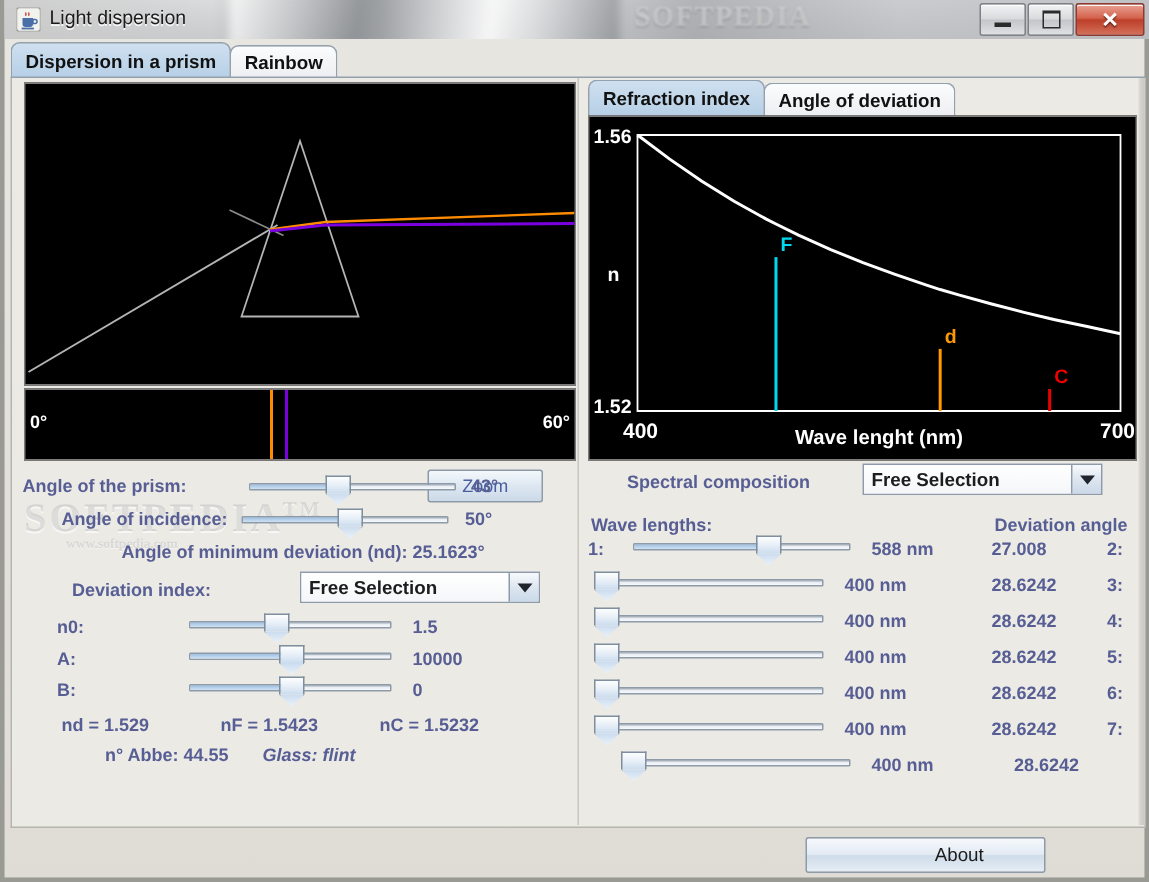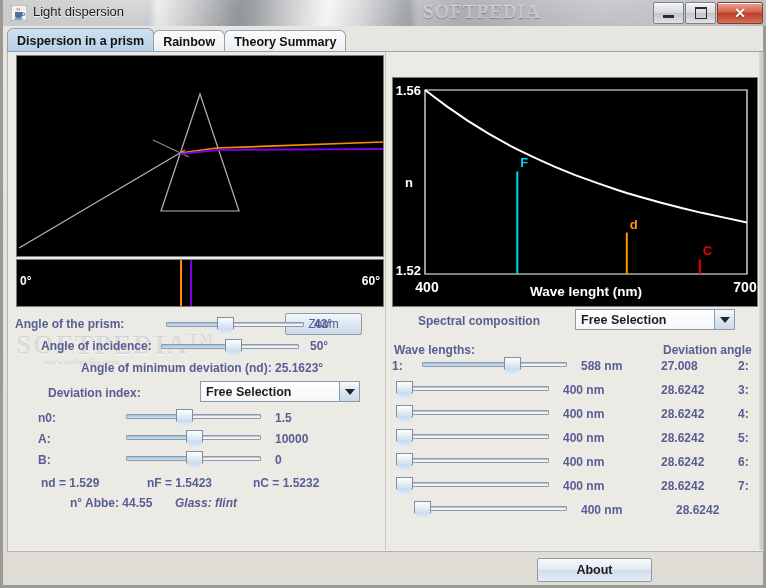--- a/index.html
+++ b/index.html
@@ -185,22 +185,22 @@
     background:#000;border:1px solid #7c7c7c;box-sizing:border-box;
     overflow:hidden;
   }
 
   
   .bottombar{position:absolute;left:4px;top:553px;width:757px;height:30px;}
   .btn{
     position:absolute;height:22px;
     border:1px solid #8d9aa8;border-radius:2px;
     background:linear-gradient(180deg,#f6f9fc 0%,#e2eaf3 48%,#cfdcea 52%,#e6edf5 100%);
-    font-size:12.5px;font-weight:bold;color:#1b1b1b;
-    display:flex;align-items:center;justify-content:center;cursor:pointer;
+    font-size:12.5px;font-weight:normal;color:#1b1b1b;
+    display:flex;align-items:center;justify-content:center;cursor:pointer;padding-left:45px;
   }
   .scrollhint{
     position:absolute;right:0;top:0;width:4px;height:498px;
     background:linear-gradient(90deg,#dcdad5,#c9c7c2);
   }
 </style>
 </head>
 <body>
 
 <div class="window">
@@ -231,23 +231,20 @@
     </div>
   </div>
 
   <div class="maintabs">
     <div class="tab active">
         <span>Dispersion in a prism</span>
       </div>
     <div class="tab">
         <span>Rainbow</span>
       </div>
-    <div class="tab">
-        <span>Theory Summary</span>
-      </div>
   </div>
   <div class="tabline"></div>
 
   <div class="content">
     <div class="watermark">
       <span>SOFTPEDIA</span><small>TM</small>
       <span class="sub">www.softpedia.com</span>
     </div>
 
     <div class="leftpane">
@@ -325,20 +322,28 @@
       <div class="lbl" style="left:139px;top:424px;">nF = 1.5423</div>
       <div class="lbl" style="left:245px;top:424px;">nC = 1.5232</div>
       <div class="lbl" style="left:62px;top:444px;">n° Abbe: 44.55</div>
       <div class="lbl" style="left:167px;top:444px;font-style:italic;">Glass: flint</div>
     </div>
 
     <div class="vsep"></div>
 
     <div class="rightpane">
 
+      <div class="chart-tabs">
+        <div class="tab active">
+            <span>Refraction index</span>
+          </div>
+        <div class="tab">
+            <span>Angle of deviation</span>
+          </div>
+      </div>
 
       <div class="chartbox">
         <svg id="chart-svg" width="364" height="228" viewBox="0 0 364 228">
             <path d="M32,12 L354,12 L354,196 L32,196 Z" fill="none" stroke="#ffffff" stroke-width="1.2"></path>
             <path d="M32.00,12.00 L53.47,28.10 L74.93,42.82 L96.40,56.16 L117.87,68.12 L124.31,71.34 L139.33,78.70 L160.80,88.36 L182.27,97.10 L203.73,104.92 L225.20,112.28 L233.79,115.04 L246.67,118.72 L268.13,124.70 L289.60,130.22 L306.77,134.36 L311.07,135.28 L332.53,139.88 L354.00,144.48" fill="none" stroke="#ffffff" stroke-width="2"></path>
             <line x1="124.30666666666667" y1="93.42000000000014" x2="124.30666666666667" y2="196" stroke="#00d8f0" stroke-width="2"></line>
             <text x="127.30666666666667" y="89.42000000000014" fill="#00d8f0" font-size="13" font-weight="bold" font-family="&quot;Liberation Sans&quot;,sans-serif">F</text>
             <line x1="233.7866666666667" y1="154.6000000000005" x2="233.7866666666667" y2="196" stroke="#ff9900" stroke-width="2"></line>
             <text x="236.7866666666667" y="150.6000000000005" fill="#ff9900" font-size="13" font-weight="bold" font-family="&quot;Liberation Sans&quot;,sans-serif">d</text>
             <line x1="306.77333333333337" y1="181.2799999999996" x2="306.77333333333337" y2="196" stroke="#ee0000" stroke-width="2"></line>

